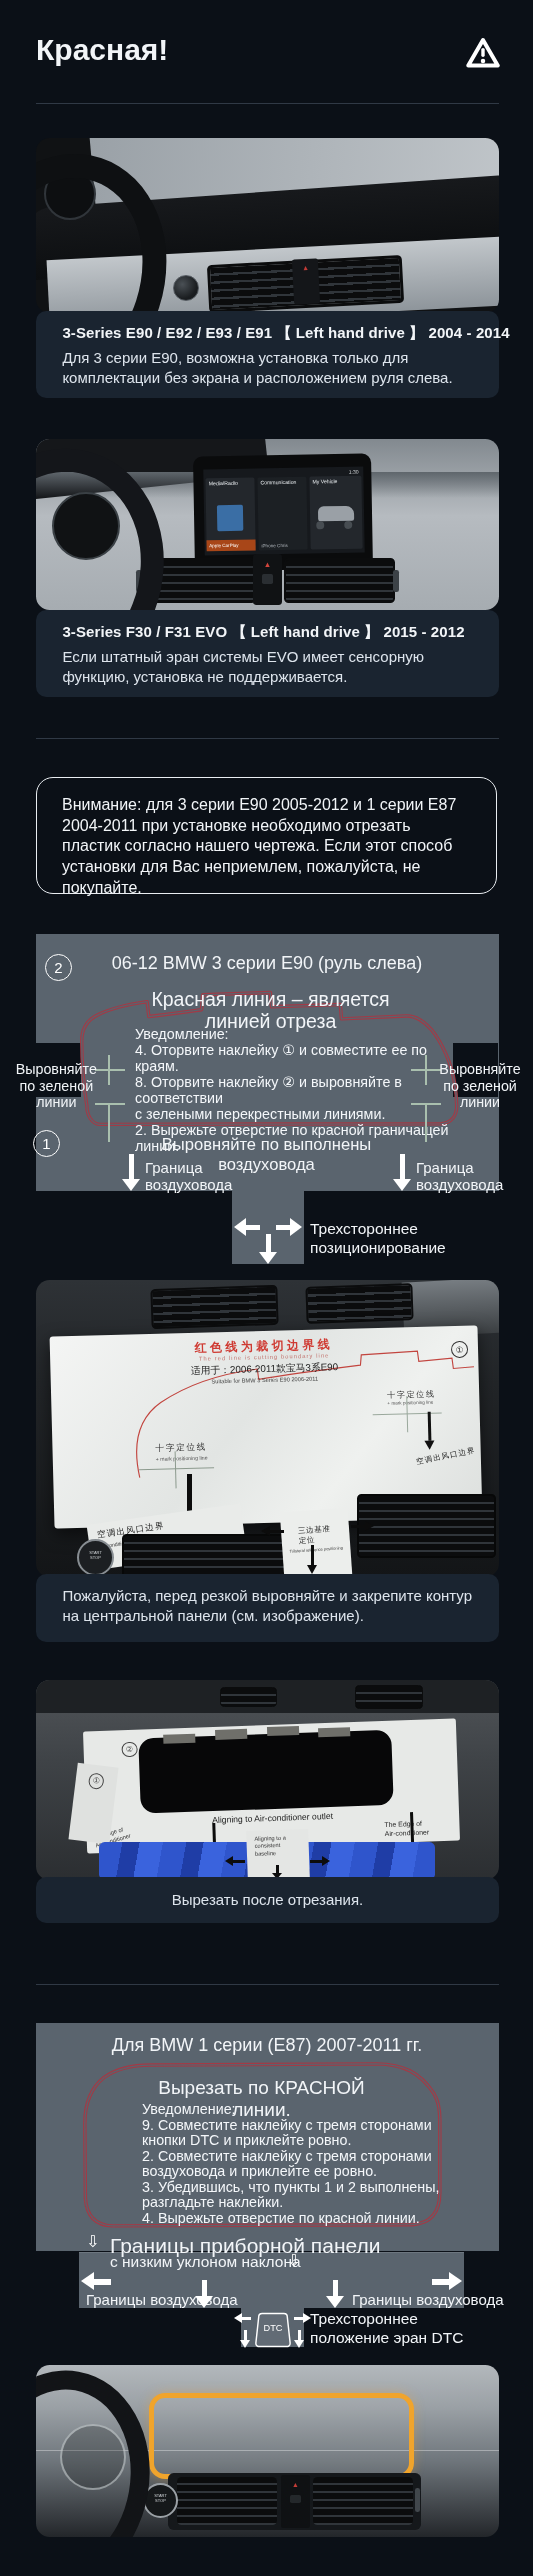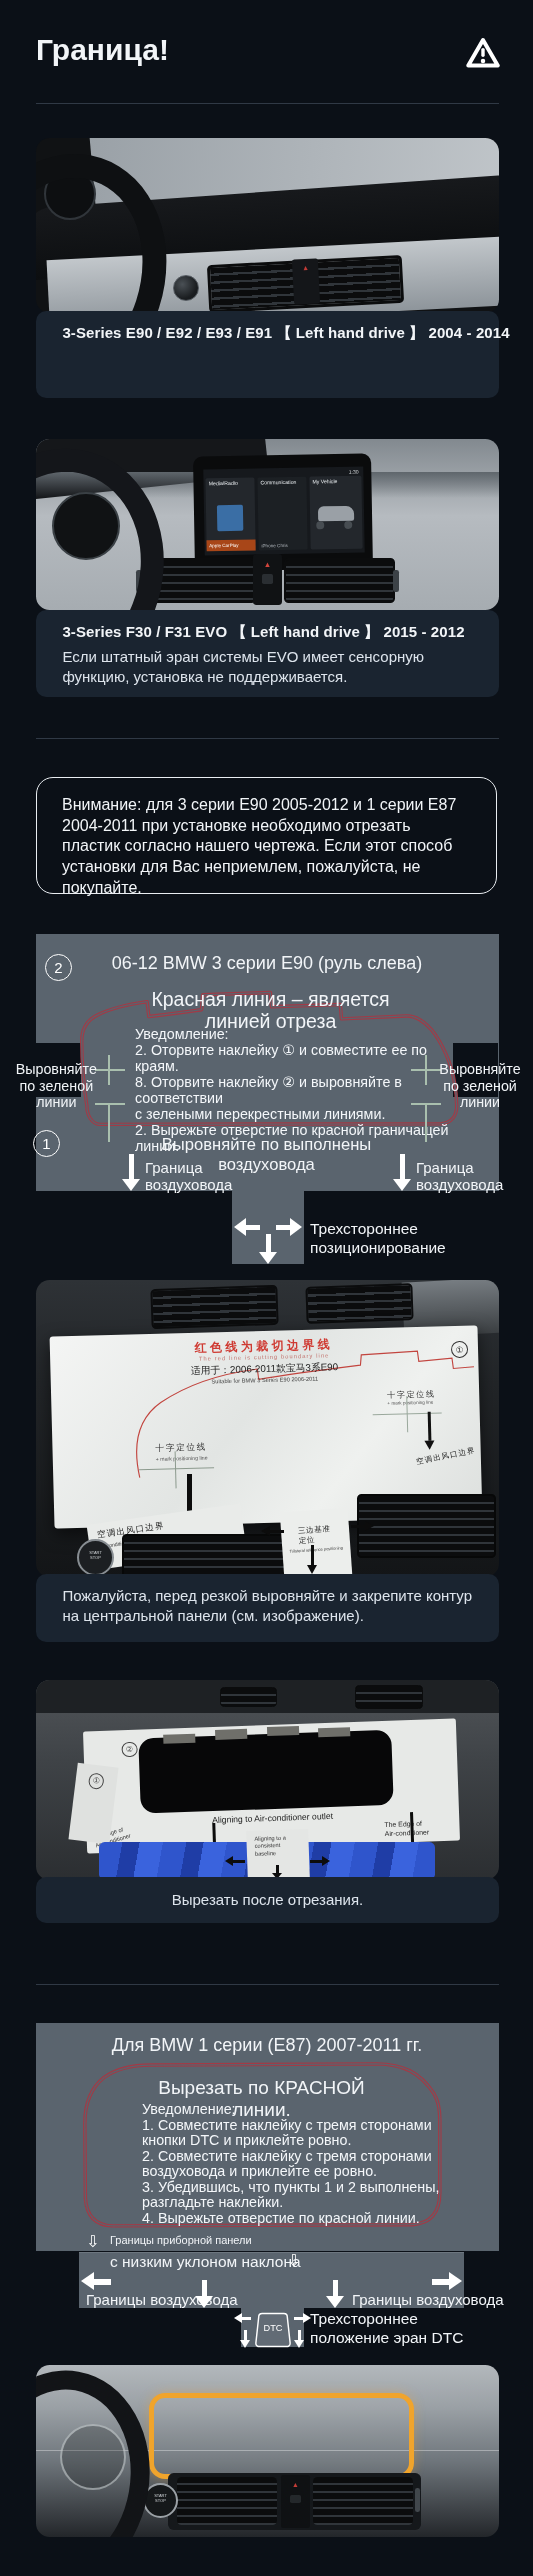--- a/index.html
+++ b/index.html
@@ -20,21 +20,21 @@
   .ar b{position:absolute;width:0;height:0;border:0 solid transparent;}
   .vslats{background:repeating-linear-gradient(180deg,#0b0c0d 0 5.7px,#30353a 5.7px 8px);border-radius:4.6px;}
   .nlist{font-size:14.3px;line-height:16px;color:#f4f7fa;}
   svg{display:block;}
 </style>
 </head>
 <body>
 
 <div id="page">
 
-  <div class="a" style="left:36px;top:33px;font-size:30px;font-weight:700;">Граница!</div>
+  <div class="a" style="left:36px;top:33px;font-size:30px;font-weight:700;">Красная!</div>
   <svg class="a" style="left:466px;top:37px;" width="34" height="32" viewBox="0 0 60 56">
     <path d="M30,5 L56,50 L4,50 Z" fill="none" stroke="#ffffff" stroke-width="7" stroke-linejoin="round"></path>
     <rect x="27" y="19" width="6" height="16" rx="3" fill="#ffffff"></rect>
     <circle cx="30" cy="42" r="4" fill="#ffffff"></circle>
   </svg>
   <div class="divider" style="top:103px;"></div>
 
   <div class="photo" style="left:36px;top:138px;width:463px;height:175px;background:#101214;">
     <div class="a" style="left:57px;top:-26px;width:448px;height:109px;background:linear-gradient(100deg,#9aa1a7,#c3c8cc);transform:rotate(-5deg);"></div>
     <div class="a" style="left:-11.5px;top:53px;width:505px;height:72px;background:linear-gradient(180deg,#17191c,#0c0e10);transform:rotate(-4deg);border-radius:29px 29px 0 0;"></div>
@@ -42,20 +42,21 @@
     <div class="a vslats" style="left:172px;top:122px;width:189px;height:42px;transform:rotate(-3deg);border:3.4px solid #0b0c0d;"></div>
     <div class="a" style="left:257px;top:121px;width:26.4px;height:45px;background:#141619;transform:rotate(-3deg);border-radius:2.3px;">
       <div style="text-align:center;color:#c23b36;font-size:6.9px;margin-top:4.6px;">▲</div>
     </div>
     <div class="a" style="left:137px;top:137px;width:24px;height:24px;border-radius:50%;border:1.7px solid #545a60;background:radial-gradient(circle at 35% 35%,#4a5055,#1a1d20 65%);"></div>
     <div class="a" style="left:8px;top:30px;width:48px;height:48px;border:2.3px solid #30353a;border-radius:50%;background:#0d0f11;"></div>
     <div class="a" style="left:-75px;top:14.3px;width:155px;height:201px;border:24px solid #0e1012;border-radius:50%;transform:rotate(18deg);"></div>
   </div>
   <div class="card" style="left:36px;top:311px;width:463px;height:87px;">
     <div class="a cap-title" style="left:26.4px;top:12.6px;">3-Series E90 / E92 / E93  / E91 【 Left hand drive 】 2004 - 2014</div>
+    <div class="a cap-body" style="left:26.4px;top:37px;width:414px;">Для 3 серии E90, возможна установка только для комплектации без экрана и расположением руля слева.</div>
   </div>
 
   <div class="photo" style="left:36px;top:439px;width:463px;height:171px;background:linear-gradient(180deg,#82898f,#b6bbc0 45%,#a6acb1);">
     <div class="a" style="left:-23px;top:-20px;width:253px;height:69px;background:#15171a;transform:rotate(-6deg);"></div>
     <div class="a" style="left:-11.5px;top:33px;width:494px;height:26px;background:linear-gradient(180deg,#5f666c,rgba(95,102,108,0));"></div>
     <div class="a" style="left:158px;top:16px;width:178px;height:115px;background:#0a0b0c;border-radius:9.2px;transform:rotate(-1deg);"></div>
     <div class="a" style="left:168px;top:29px;width:160px;height:86px;background:#16191d;transform:rotate(-1deg);">
       <div class="a" style="right:4.6px;top:1.7px;font-size:5.2px;color:#cfd3d6;">1:30</div>
       <div class="a" style="left:2.3px;top:9.2px;width:49px;height:73px;background:#23272c;border-radius:1.7px;">
         <div style="font-size:5.2px;color:#e8ecef;padding:2.3px 2.9px;">Media/Radio</div>
@@ -108,21 +109,21 @@
   <svg class="a" style="left:36px;top:934px;" width="463" height="258" viewBox="0 0 806 450">
     <path d="M88,300 C82,262 79,222 79,187 C79,162 90,149 107,141 C131,129 165,122 193,118 L196,144 C230,140 260,136 288,132 L290,106 L408,102 L410,127 L530,123 L532,148 L645,143 C662,142 676,152 690,168 C706,188 724,225 729,258 C732,275 733,288 733,300 C733,316 725,329 706,331 L110,332 C96,331 88,316 88,300 Z" fill="none" stroke="#a23a46" stroke-width="6" stroke-linejoin="round"></path>
     <path d="M88,300 C82,262 79,222 79,187 C79,162 90,149 107,141 C131,129 165,122 193,118 L196,144 C230,140 260,136 288,132 L290,106 L408,102 L410,127 L530,123 L532,148 L645,143 C662,142 676,152 690,168 C706,188 724,225 729,258 C732,275 733,288 733,300 C733,316 725,329 706,331 L110,332 C96,331 88,316 88,300 Z" fill="none" stroke="#5a646e" stroke-width="2.2" stroke-linejoin="round"></path>
   </svg>
 
   <div class="a" style="left:150px;top:1010px;width:241px;text-align:center;font-size:19.5px;font-weight:500;">линией отреза</div>
   <div class="a" style="left:150px;top:988px;width:241px;text-align:center;font-size:19.5px;font-weight:500;">Красная линия – является</div>
 
   <div class="a nlist" style="left:135px;top:1026px;width:321px;">
     <div>Уведомление:</div>
-    <div>2. Оторвите наклейку ① и совместите ее по краям.</div>
+    <div>4. Оторвите наклейку ① и совместите ее по краям.</div>
     <div>8. Оторвите наклейку ② и выровняйте в соответствии</div>
     <div>с зелеными перекрестными линиями.</div>
     <div>2. Вырежьте отверстие по красной граничащей линии.</div>
   </div>
 
   <div class="cross a">
     <i style="left:95px;top:1069px;width:30px;height:1.7px;"></i>
       <i style="left:108px;top:1055px;width:1.7px;height:30px;"></i>
   </div>
   <div class="cross a">
@@ -326,31 +327,31 @@
 
   <svg class="a" style="left:36px;top:2023px;" width="463" height="230" viewBox="0 0 806 400">
     <path d="M200,73 L593,71 C640,72 668,85 693,123 C700,135 703,150 703,168 L703,295 C703,325 692,348 656,351 L133,353 C103,352 88,335 86,305 L85,175 C85,145 93,115 118,95 C143,77 170,73 200,73 Z" fill="none" stroke="#a23a46" stroke-width="6" stroke-linejoin="round"></path>
     <path d="M200,73 L593,71 C640,72 668,85 693,123 C700,135 703,150 703,168 L703,295 C703,325 692,348 656,351 L133,353 C103,352 88,335 86,305 L85,175 C85,145 93,115 118,95 C143,77 170,73 200,73 Z" fill="none" stroke="#5a646e" stroke-width="2.2" stroke-linejoin="round"></path>
   </svg>
 
   <div class="a" style="left:141px;top:2077px;width:241px;text-align:center;font-size:19px;font-weight:500;">Вырезать по КРАСНОЙ линии.</div>
 
   <div class="a nlist" style="left:142px;top:2102px;width:298px;line-height:15.5px;">
     <div>Уведомление:</div>
-    <div>1. Совместите наклейку с тремя сторонами</div>
+    <div>9. Совместите наклейку с тремя сторонами</div>
     <div>кнопки DTC и приклейте ровно.</div>
     <div>2. Совместите наклейку с тремя сторонами</div>
     <div>воздуховода и приклейте ее ровно.</div>
     <div>3. Убедившись, что пункты 1 и 2 выполнены,</div>
     <div>разгладьте наклейки.</div>
     <div>4. Вырежьте отверстие по красной линии.</div>
   </div>
 
   <div class="a" style="left:86px;top:2232px;font-size:16px;color:#fff;">⇩</div>
-  <div class="a" style="left:110px;top:2234px;font-size:11px;">Границы приборной панели</div>
+  <div class="a" style="left:110px;top:2234px;font-size:21px;">Границы приборной панели</div>
   <div class="a" style="left:110px;top:2253px;font-size:15.5px;">с низким уклоном наклона</div>
   <div class="a" style="left:287px;top:2251px;font-size:16px;color:#fff;">⇩</div>
 
   <div class="ar" style="left:81px;top:2272px;width:30px;height:19.5px;color:#fff;">
     <i style="top:50%;height:5.7px;margin-top:-2.9px;left:12.6px;right:0;"></i>
     <b style="top:50%;margin-top:-9.8px;left:0;border-top-width:9.8px;border-bottom-width:9.8px;border-right:13.8px solid currentColor;"></b>
   </div>
   <div class="ar" style="left:432px;top:2272px;width:30px;height:19.5px;color:#fff;">
     <i style="top:50%;height:5.7px;margin-top:-2.9px;left:0;right:12.6px;"></i>
     <b style="top:50%;margin-top:-9.8px;right:0;border-top-width:9.8px;border-bottom-width:9.8px;border-left:13.8px solid currentColor;"></b>

